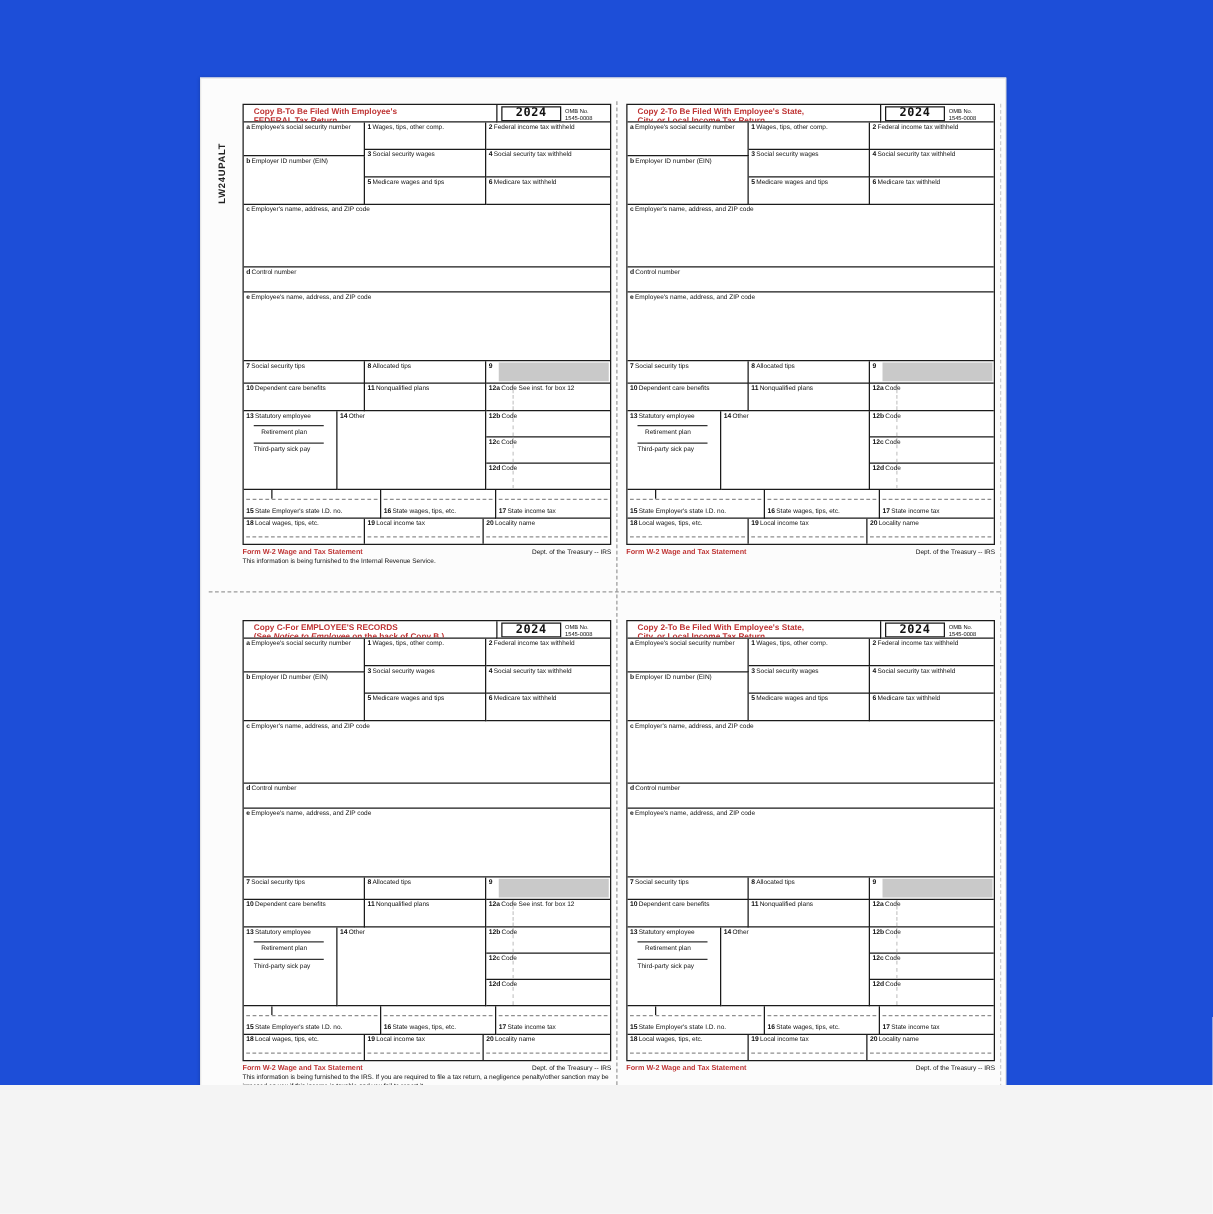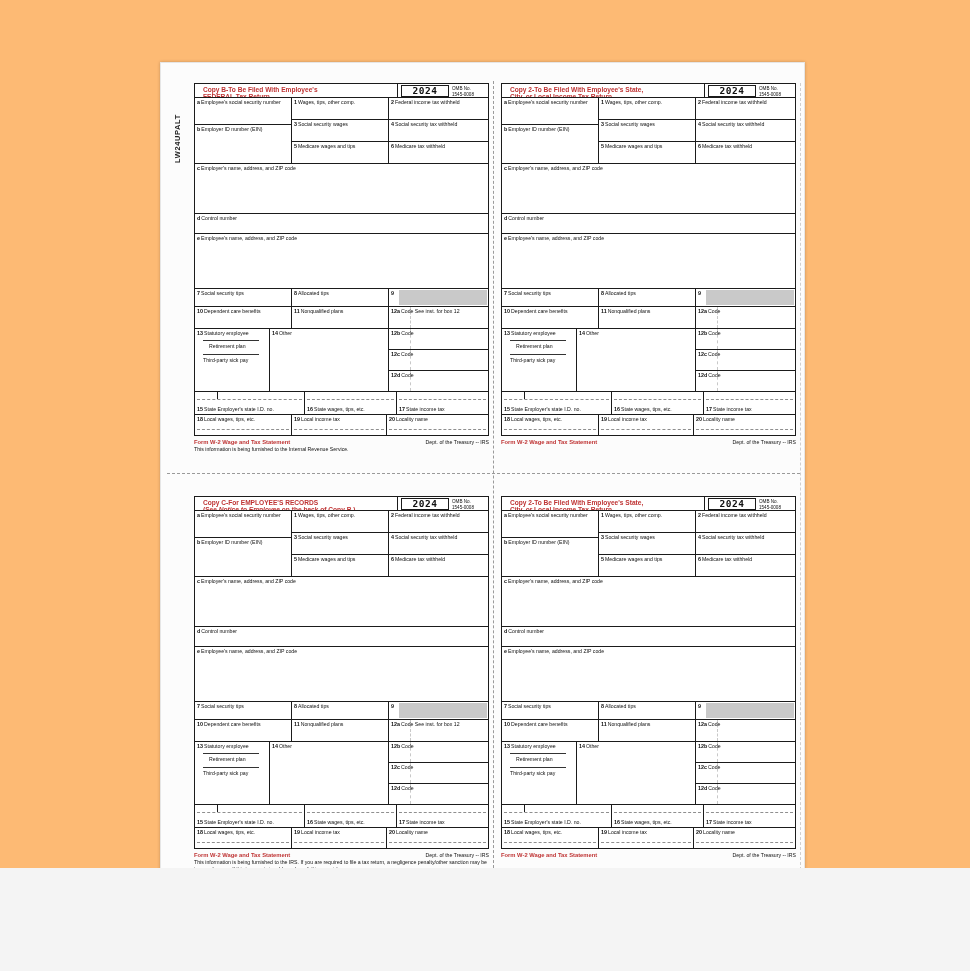--- a/index.html
+++ b/index.html
@@ -1,17 +1,17 @@
 <!DOCTYPE html>
 <html><head>
 <meta charset="utf-8">
 <style>
   html,body{margin:0;padding:0;}
   body{width:970px;height:971px;background:#f4f4f4;font-family:"Liberation Sans",sans-serif;}
-  #page{position:relative;width:970px;height:868px;background:#fdba74;overflow:hidden;}
+  #page{position:relative;width:970px;height:868px;background:#1d4ed8;overflow:hidden;}
   #paper{position:absolute;left:160px;top:62px;width:645px;height:838px;background:#fcfcfc;
          border:1px solid #e6e6e6;box-shadow:0 0 3px rgba(0,0,0,.22);box-sizing:border-box;}
 
   
   .vdash{position:absolute;left:332px;top:18px;height:812px;border-left:1px dashed #9a9a9a;}
   .hdash{position:absolute;left:6px;top:410px;width:633px;border-top:1px dashed #9a9a9a;}
   .rdash{position:absolute;left:639px;top:20px;height:812px;border-left:1px dashed #cfcfcf;}
 
   .sidetext{position:absolute;left:12px;top:30px;height:70px;writing-mode:vertical-rl;
             transform:rotate(180deg);font-size:7.5px;font-weight:700;letter-spacing:.6px;color:#222;}

